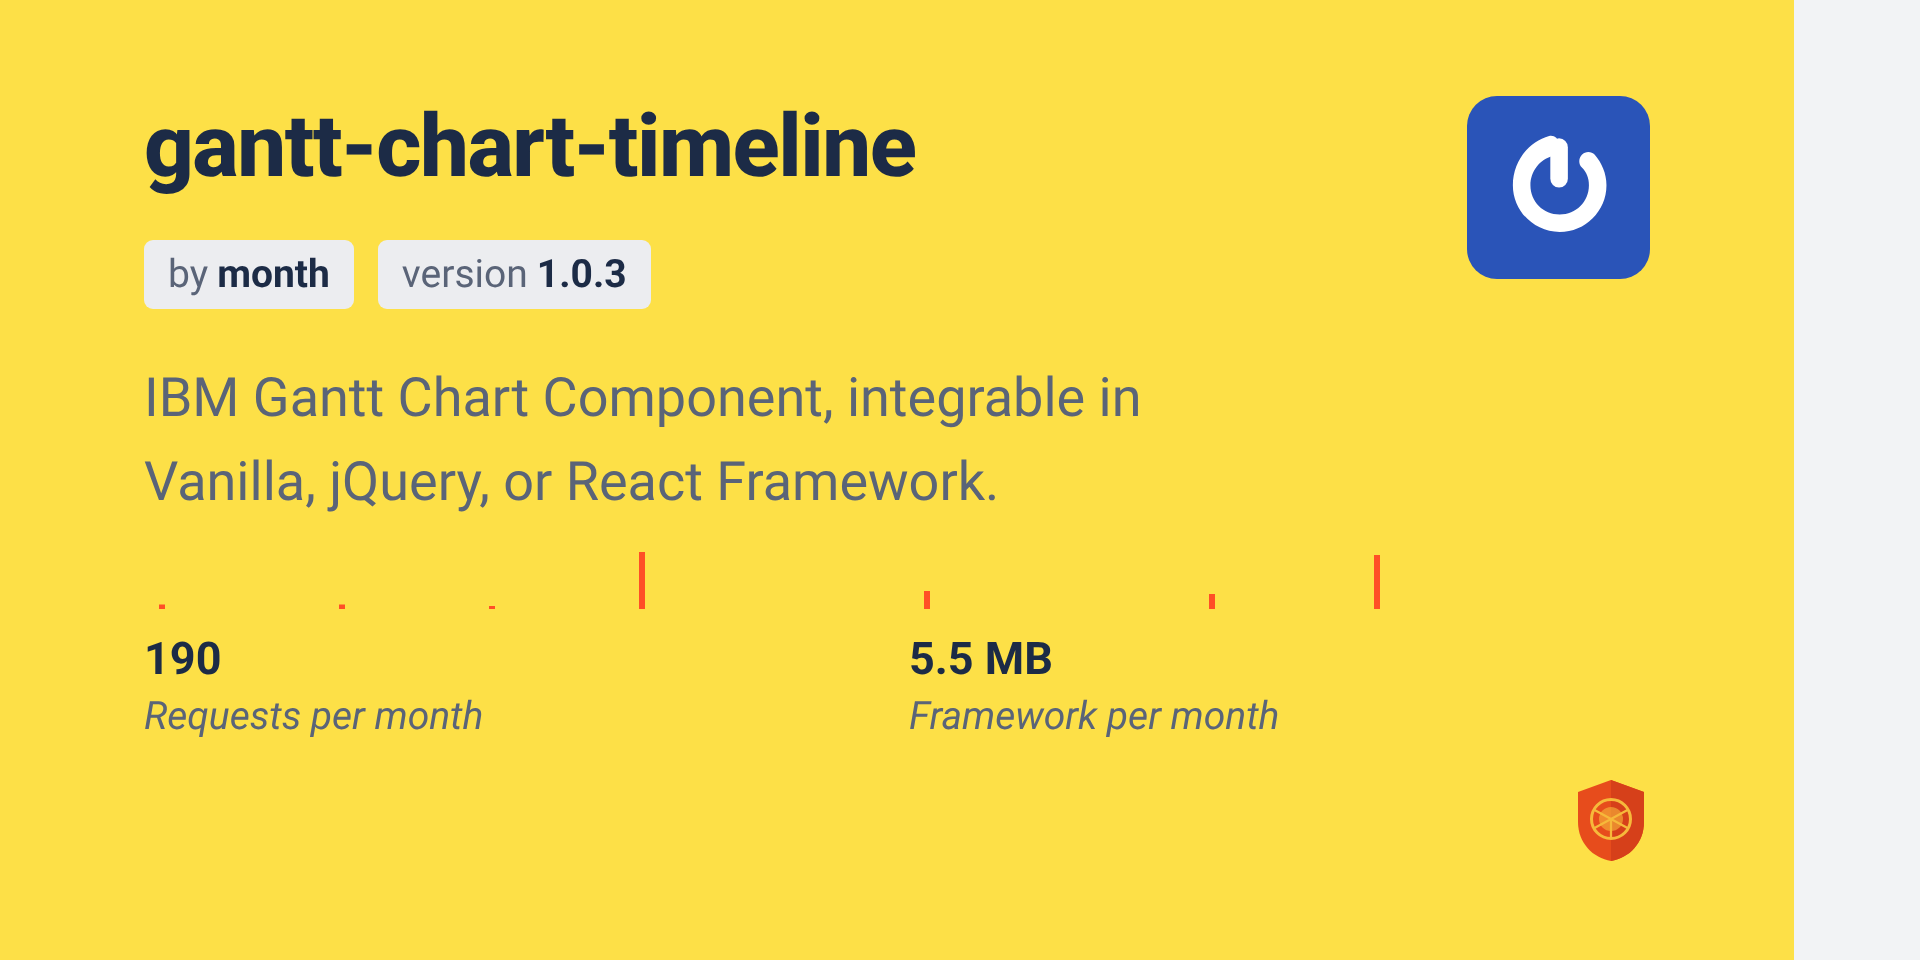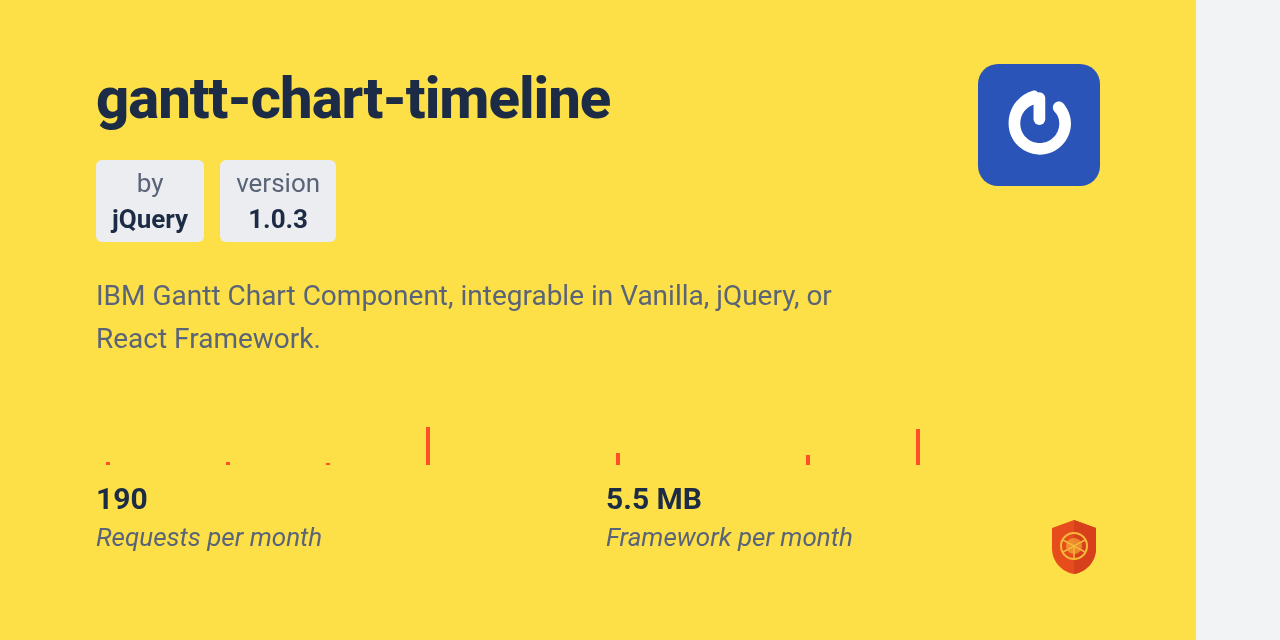--- a/index.html
+++ b/index.html
@@ -43,34 +43,32 @@
       gap: 16px;
       margin-bottom: 32px;
     }
     .badge {
       background: #ecedf0;
       border-radius: 6px;
       padding: 8px 16px;
       font-size: 26px;
       color: #5a6478;
       display: inline-flex;
-      align-items: center;
+      align-items: flex-start;
       gap: 6px;
-      flex-direction: column;
     }
     .badge .strong {
       font-weight: 700;
       color: #1c2b46;
     }
     .description {
-      font-size: 28px;
+      font-size: 36px;
       color: #5a6478;
       line-height: 1.55;
       max-width: 760px;
-      margin-bottom: 48px;
     }
     .logo-box {
       width: 122px;
       height: 122px;
       background: #2a54b8;
       border-radius: 20px;
       display: flex;
       align-items: center;
       justify-content: center;
       flex-shrink: 0;
@@ -122,21 +120,21 @@
 </head>
 <body>
 
 <div class="main-card">
   <div class="header-row">
     <div class="title-block">
       <h1 class="package-title">gantt-chart-timeline</h1>
       <div class="badges-row">
         <div class="badge">
           <span>by</span>
-          <span class="strong">jQuery</span>
+          <span class="strong">month</span>
         </div>
         <div class="badge">
           <span>version</span>
           <span class="strong">1.0.3</span>
         </div>
       </div>
       <p class="description">IBM Gantt Chart Component, integrable in Vanilla, jQuery, or React Framework.</p>
     </div>
     <div class="logo-box">
       <svg viewBox="0 0 100 100">

